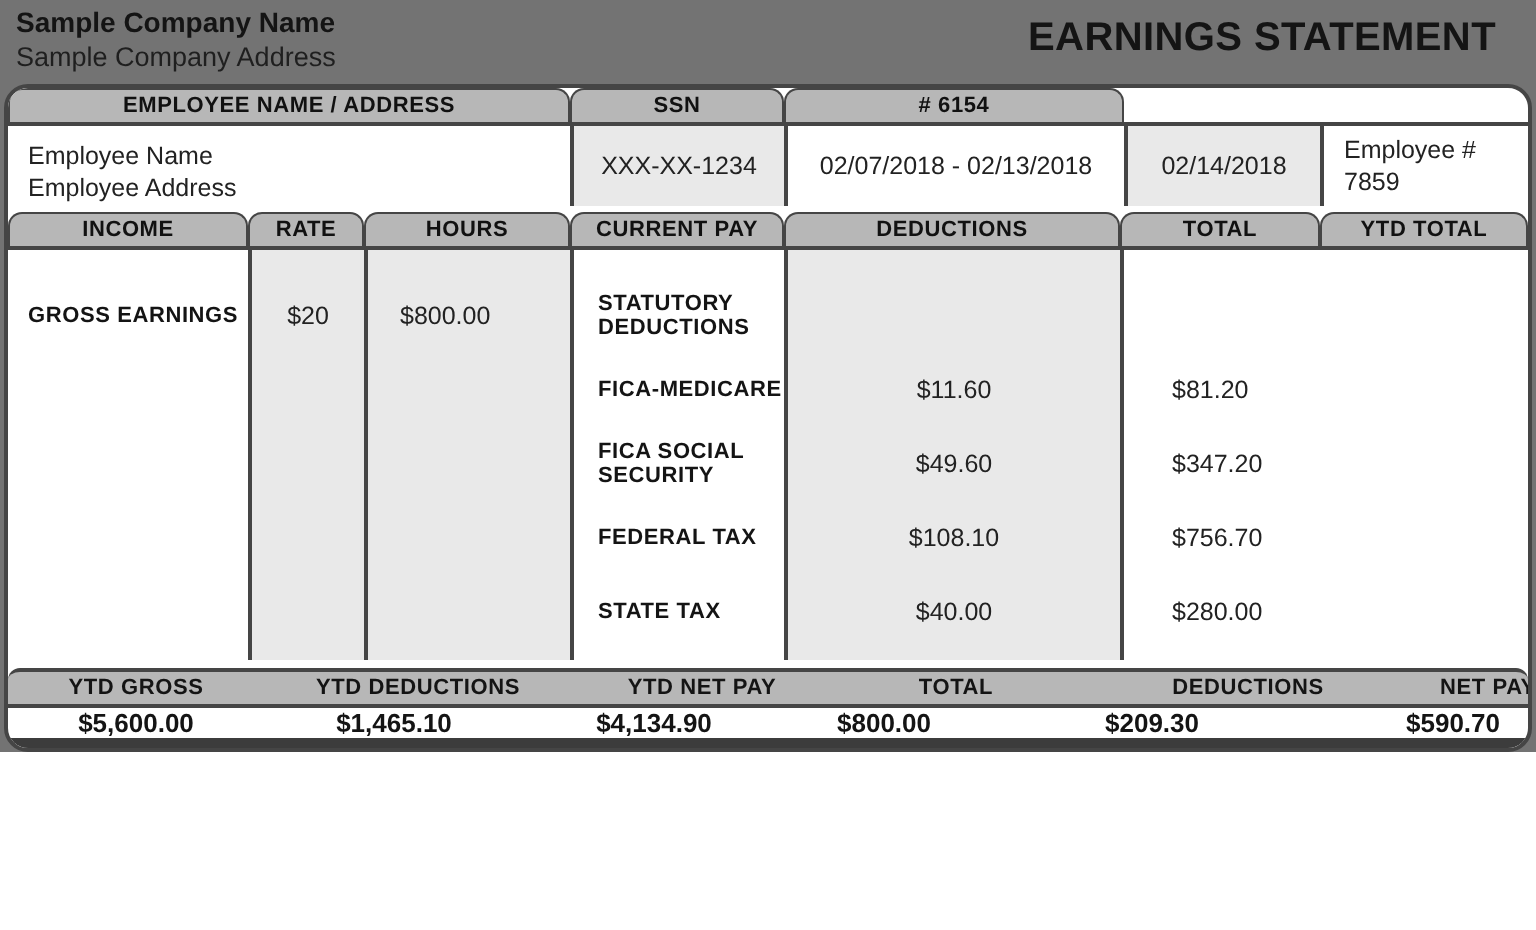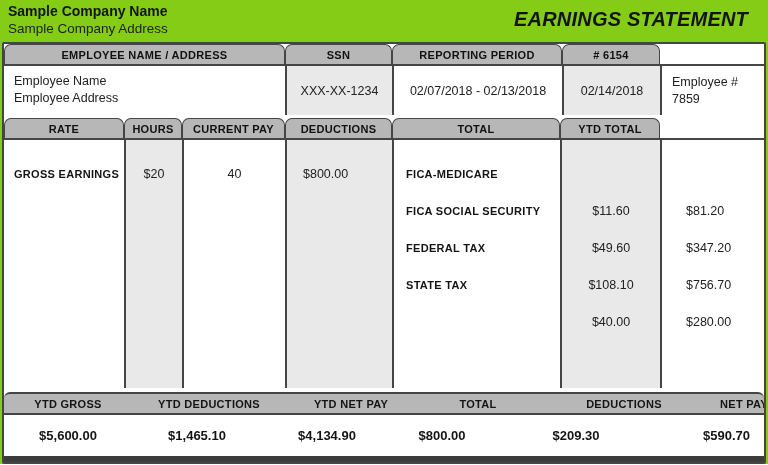--- a/index.html
+++ b/index.html
@@ -3,39 +3,39 @@
 <meta charset="utf-8">
 <style>
   * { box-sizing: border-box; margin: 0; padding: 0; }
   html, body { background: #ffffff; }
   body {
     width: 768px; height: 465px;
     font-family: "Liberation Sans", sans-serif;
     color: #141414;
     overflow: hidden;
   }
-  .page { position: relative; width: 768px; height: 464px; background: #84cc16; }
+  .page { position: relative; width: 768px; height: 376px; background: #737373; }
 
   
   .letterhead {
     position: absolute; top: 0; left: 0; right: 0; height: 40px;
     display: flex; justify-content: space-between; align-items: flex-start;
   }
   .company-block { padding: 3px 0 0 8px; line-height: 1.25; }
   .company-name { font-size: 14px; font-weight: bold; }
   .company-address { font-size: 13.5px; color: #1f1f1f; }
   .statement-title {
     padding: 8px 20px 0 0;
-    font-size: 20px; font-weight: bold; letter-spacing: 0.2px; font-style: italic;
+    font-size: 20px; font-weight: bold; letter-spacing: 0.2px;
   }
 
   
   .statement {
     position: absolute; top: 42px; left: 2px; right: 2px; bottom: 0;
-    border: 2px solid #454545; border-radius: 2px;
+    border: 2px solid #454545; border-radius: 12px;
     background: #fff; overflow: hidden;
     display: flex; flex-direction: column;
   }
 
   
   .band { display: grid; border-bottom: 2px solid #454545; height: 22px; }
   .band .tab {
     background: #b7b7b7;
     border: 1.5px solid #454545; border-bottom: none;
     border-radius: 7px 7px 0 0;
@@ -111,61 +111,59 @@
       <div class="company-address">Sample Company Address</div>
     </div>
     <div class="statement-title">EARNINGS STATEMENT</div>
   </div>
 
   <div class="statement">
 
     <div class="band cols-top">
       <div class="tab">EMPLOYEE NAME / ADDRESS</div>
       <div class="tab">SSN</div>
-      <div class="tab">REPORTING PERIOD</div>
       <div class="tab"># 6154</div>
     </div>
 
     <div class="info-row cols-top">
       <div class="cell name-block">
         <div>Employee Name</div>
         <div>Employee Address</div>
       </div>
       <div class="cell shaded">XXX-XX-1234</div>
       <div class="cell">02/07/2018 - 02/13/2018</div>
       <div class="cell shaded">02/14/2018</div>
       <div class="cell empnum-block">
         <div>Employee #</div>
         <div>7859</div>
       </div>
     </div>
 
     <div class="band cols-main main-band">
+      <div class="tab">INCOME</div>
       <div class="tab">RATE</div>
       <div class="tab">HOURS</div>
       <div class="tab">CURRENT PAY</div>
       <div class="tab">DEDUCTIONS</div>
       <div class="tab">TOTAL</div>
       <div class="tab">YTD TOTAL</div>
     </div>
 
     <div class="main-body cols-main">
       <div class="col">
         <div class="brow lbl pad-l10">GROSS EARNINGS</div>
       </div>
       <div class="col shaded">
         <div class="brow val center">$20</div>
       </div>
-      <div class="col">
-        <div class="brow val center">40</div>
-      </div>
       <div class="col shaded">
         <div class="brow val pad-l16">$800.00</div>
       </div>
       <div class="col">
+        <div class="brow lbl pad-l12">STATUTORY DEDUCTIONS</div>
         <div class="brow lbl pad-l12">FICA-MEDICARE</div>
         <div class="brow lbl pad-l12">FICA SOCIAL SECURITY</div>
         <div class="brow lbl pad-l12">FEDERAL TAX</div>
         <div class="brow lbl pad-l12">STATE TAX</div>
       </div>
       <div class="col shaded">
         <div class="brow val center"></div>
         <div class="brow val center">$11.60</div>
         <div class="brow val center">$49.60</div>
         <div class="brow val center">$108.10</div>

